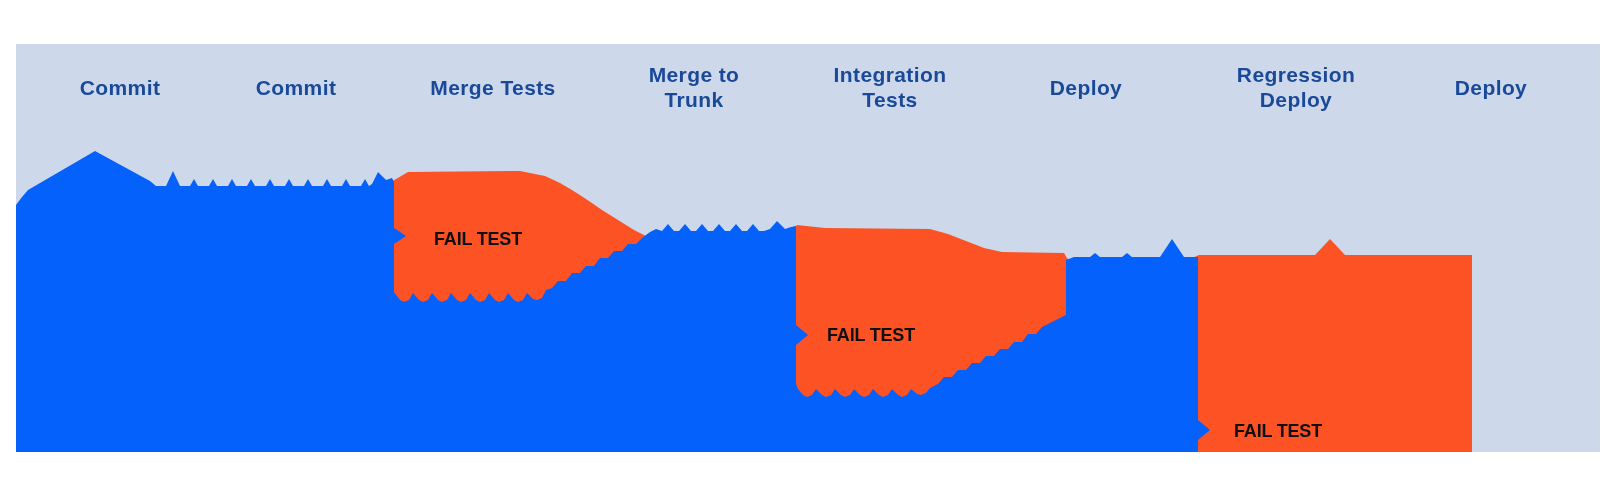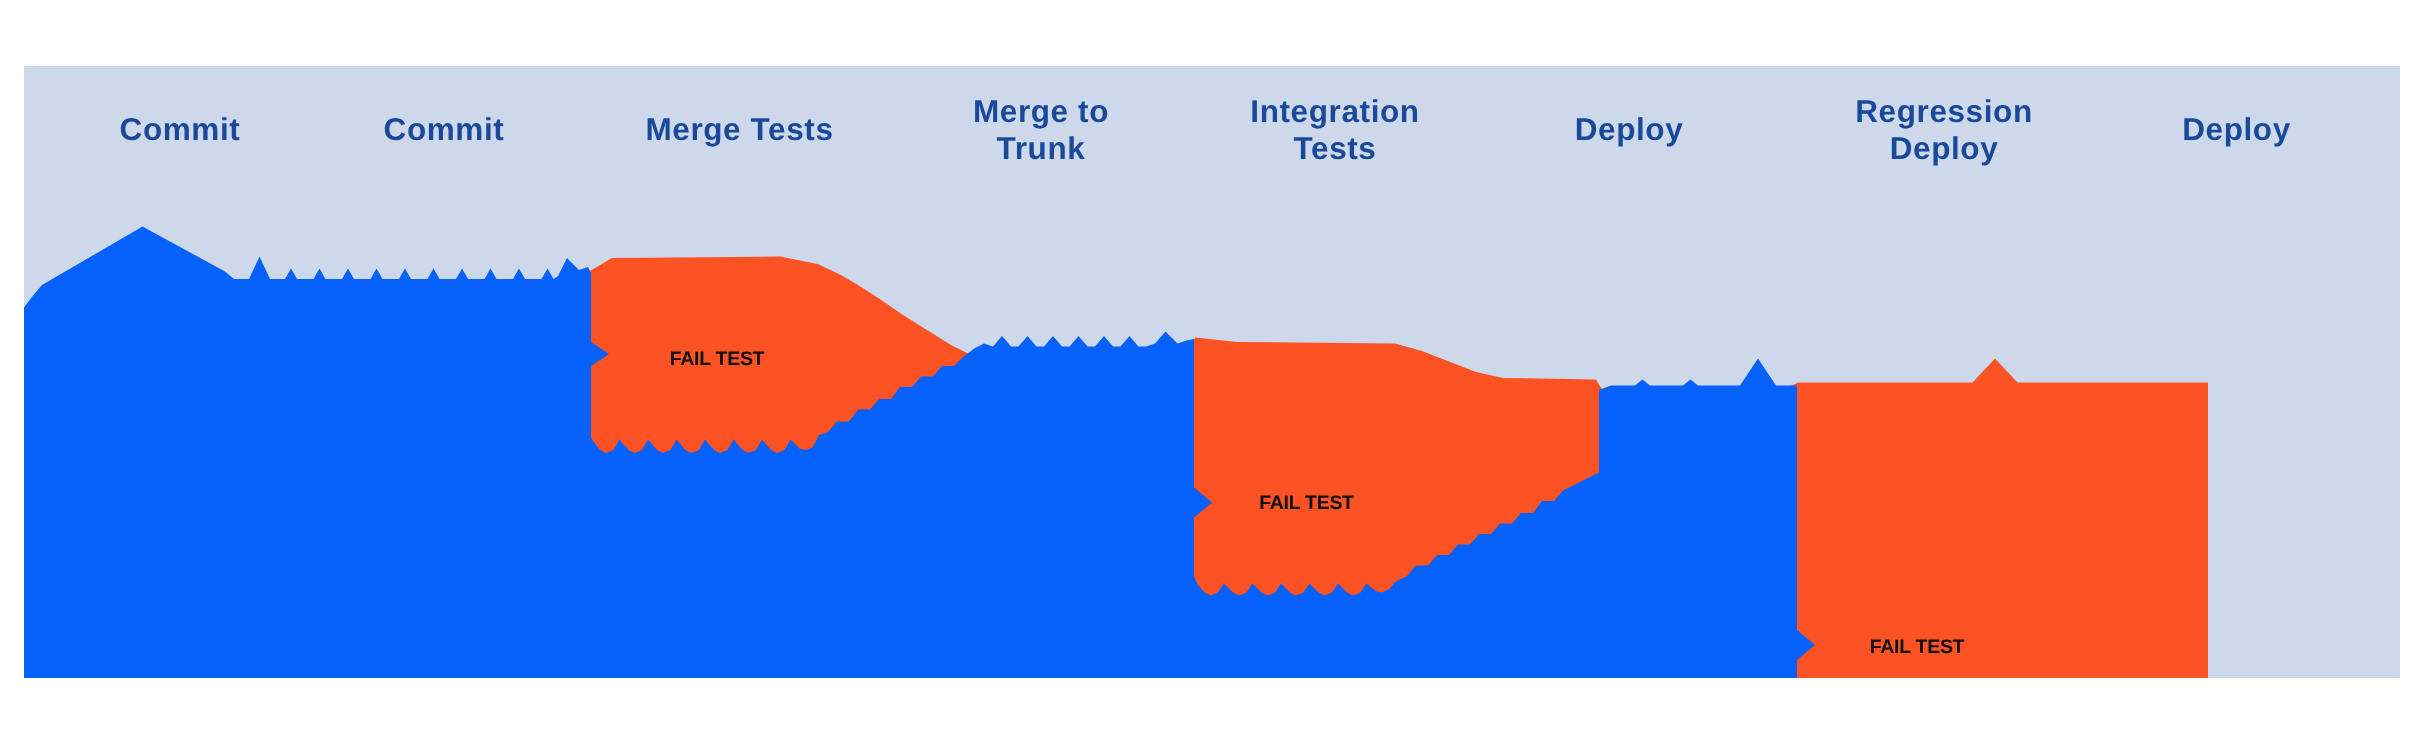--- a/index.html
+++ b/index.html
@@ -22,21 +22,21 @@
     font-size: 21px;
     line-height: 25px;
     letter-spacing: 0.4px;
     color: #1a4999;
     white-space: pre-line;
   }
   .fail-label {
     position: absolute;
     transform: translate(-50%, -50%);
     font-weight: 700;
-    font-size: 13px;
+    font-size: 18px;
     letter-spacing: -0.2px;
     color: #0f0f0f;
     white-space: nowrap;
   }
 </style>
 </head>
 <body>
 
 <div class="canvas">
 

